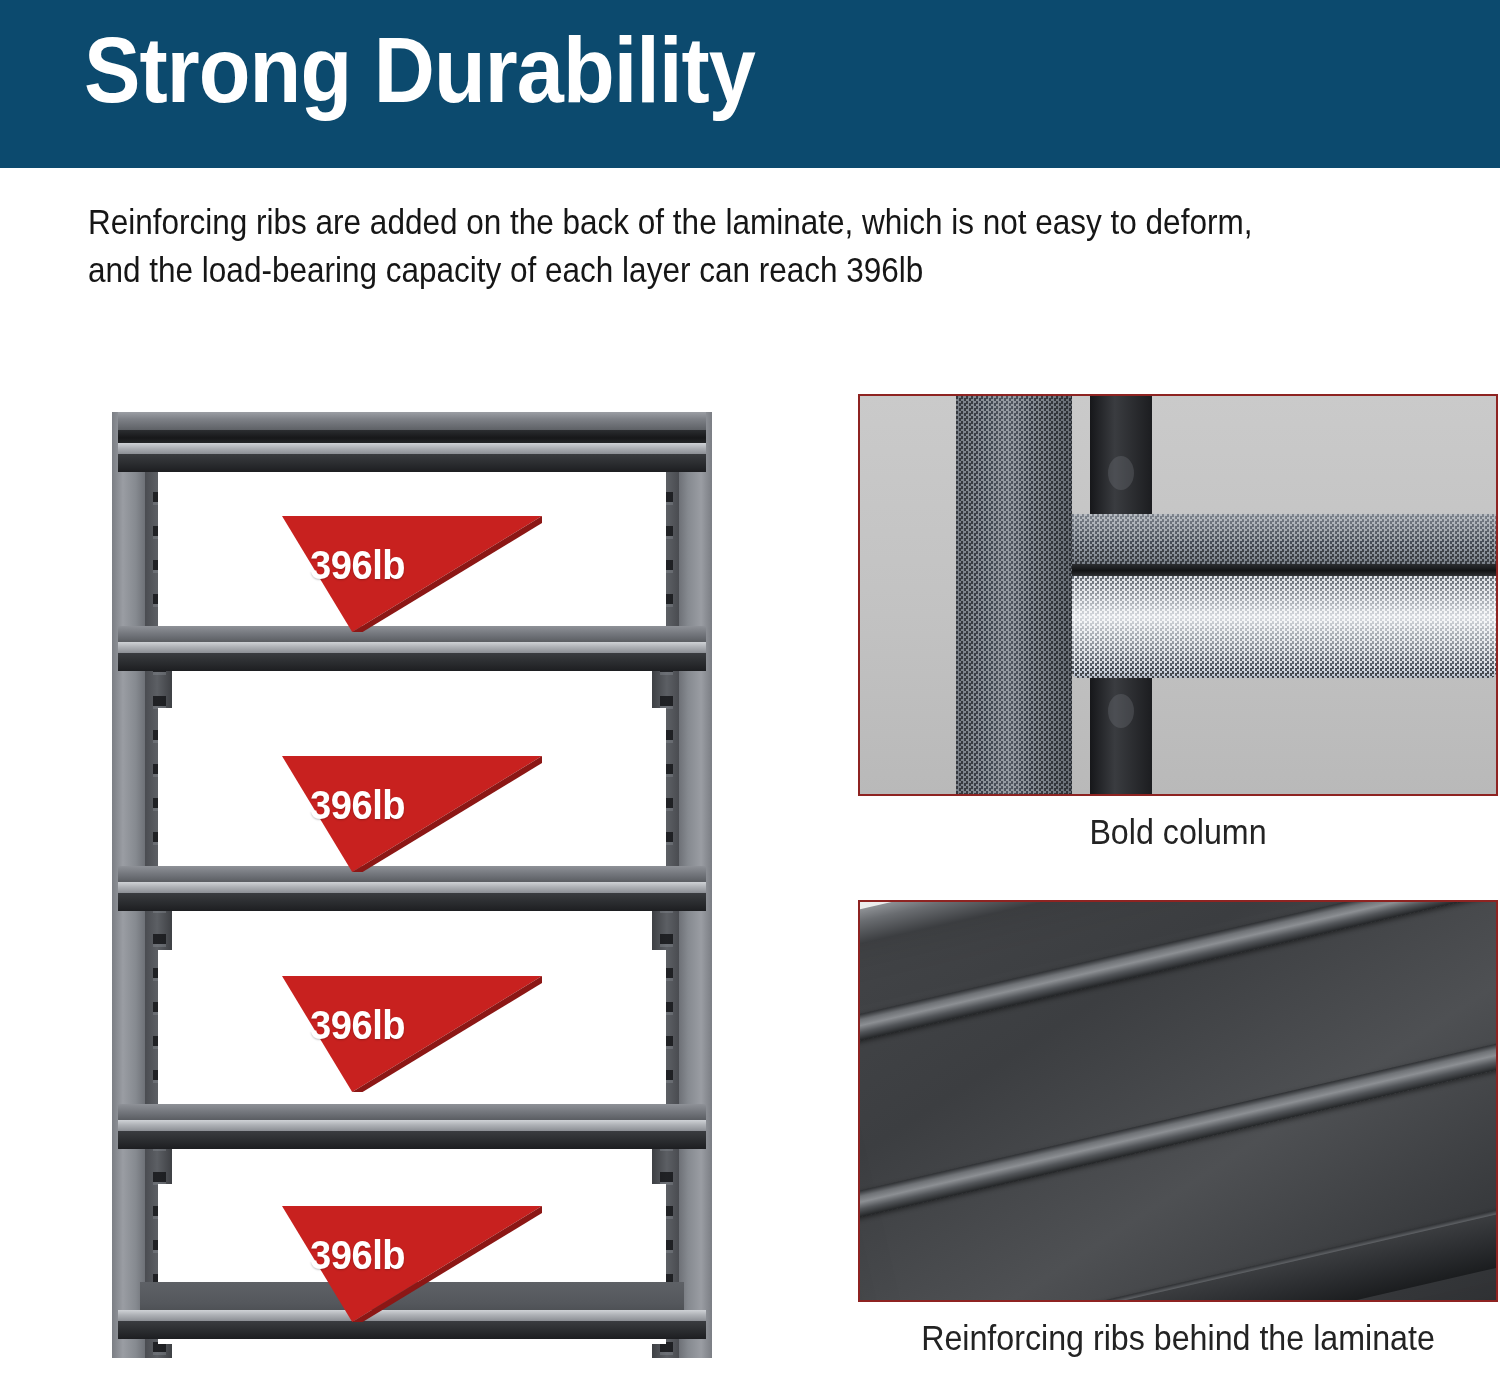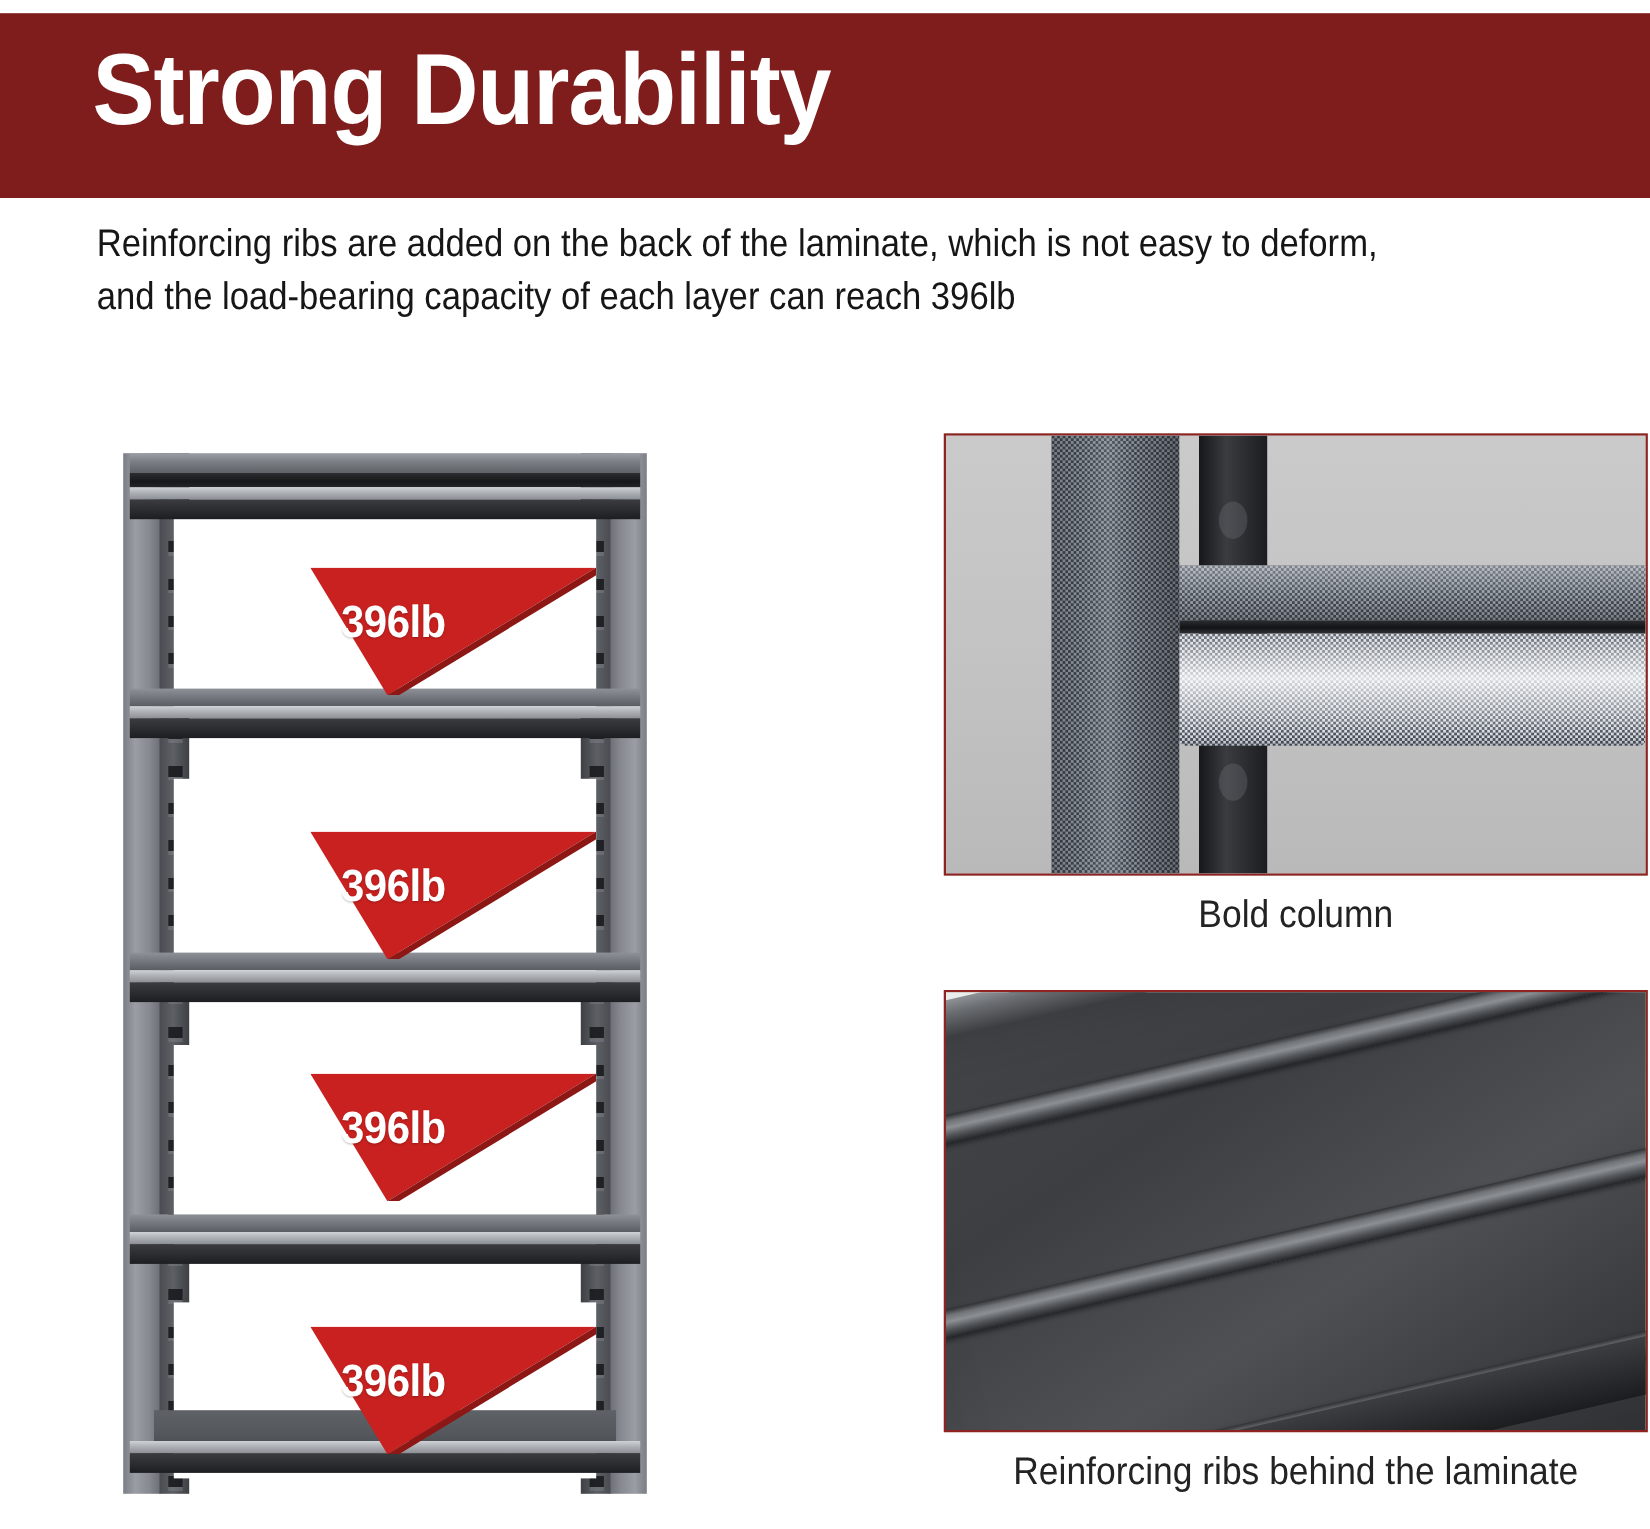--- a/index.html
+++ b/index.html
@@ -17,24 +17,24 @@
     position: relative;
     width: 1500px;
     height: 1390px;
     background: #ffffff;
     overflow: hidden;
   }
 
   
   .banner {
     position: absolute;
-    left: 0; top: 12px;
+    left: 0; top: 0;
     width: 1500px;
     height: 168px;
-    background: #7f1d1d;
+    background: #0c4a6e;
   }
   .banner-title {
     position: absolute;
     left: 84px;
     top: 22px;
     font-family: "Liberation Sans", sans-serif;
     font-weight: bold;
     font-size: 92px;
     line-height: 1.05;
     letter-spacing: -1px;
@@ -57,21 +57,21 @@
     transform: scaleX(0.90);
     transform-origin: left top;
   }
   .subtitle .line { display: block; white-space: nowrap; }
 
   
   .shelf-unit {
     position: absolute;
     left: 112px;
     top: 398px;
-    width: 476px;
+    width: 600px;
     height: 960px;
   }
 
   
   .post {
     position: absolute;
     top: 14px;
     width: 60px;
     height: 946px;
   }

